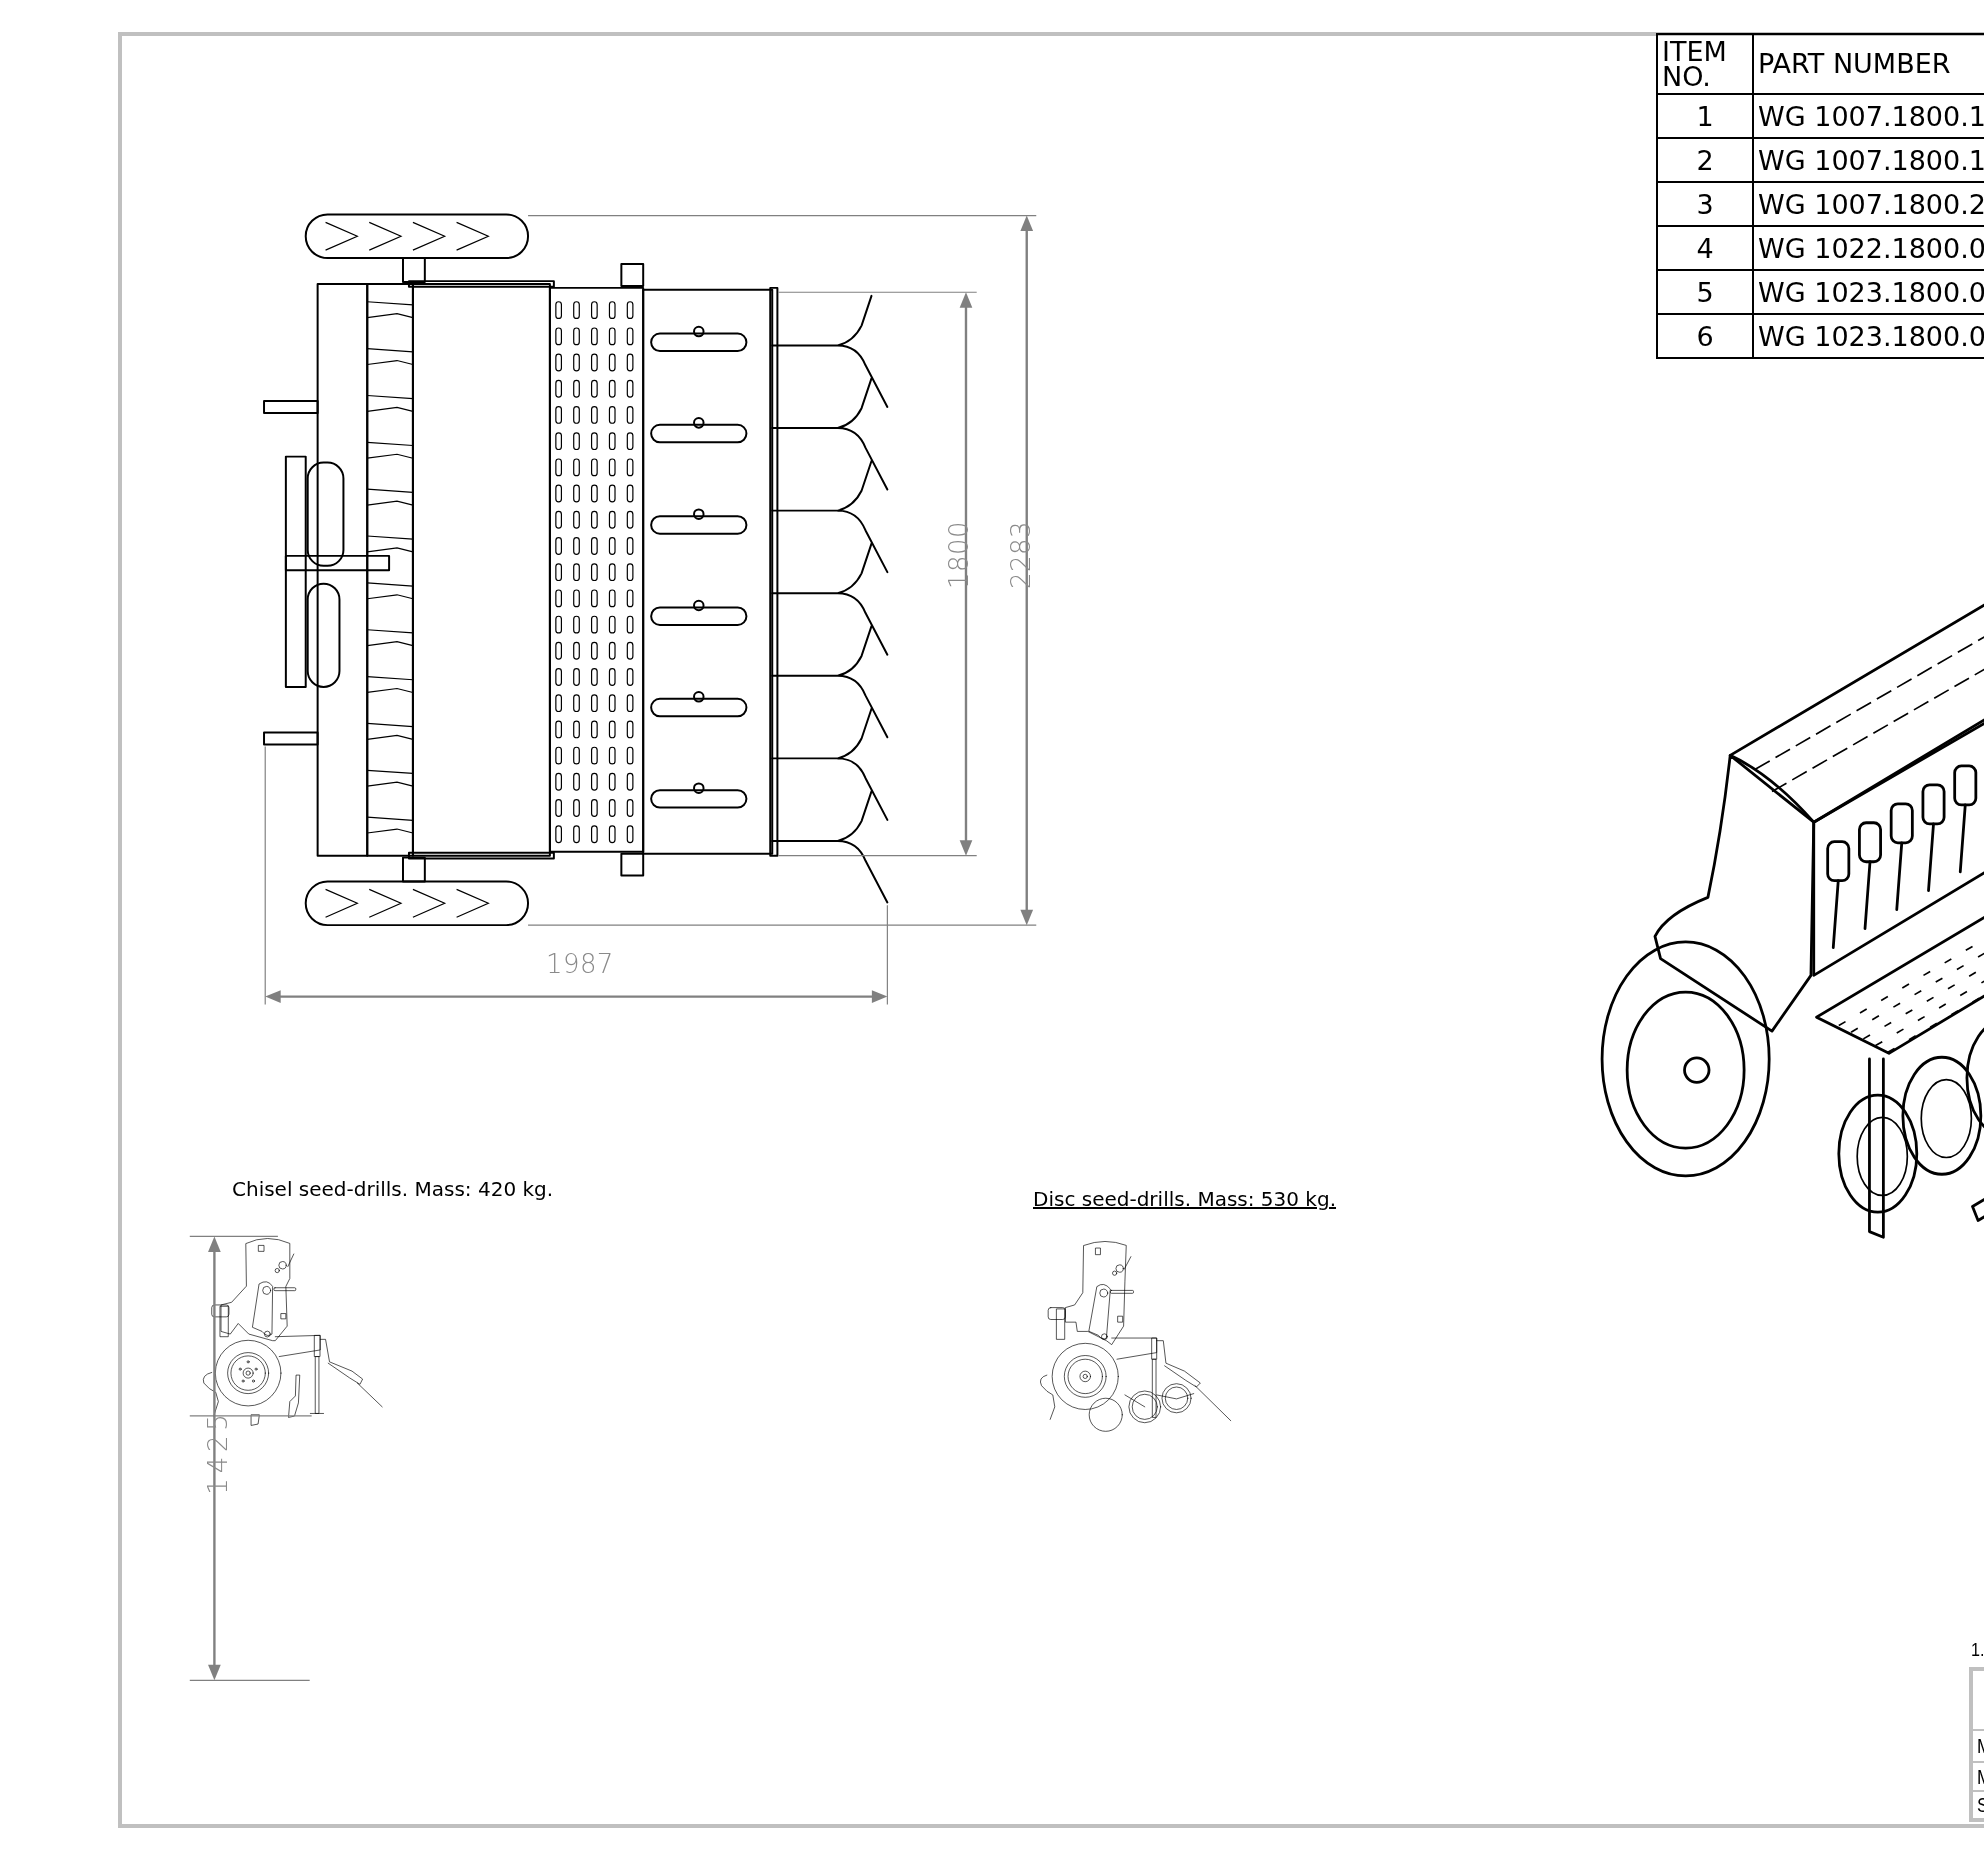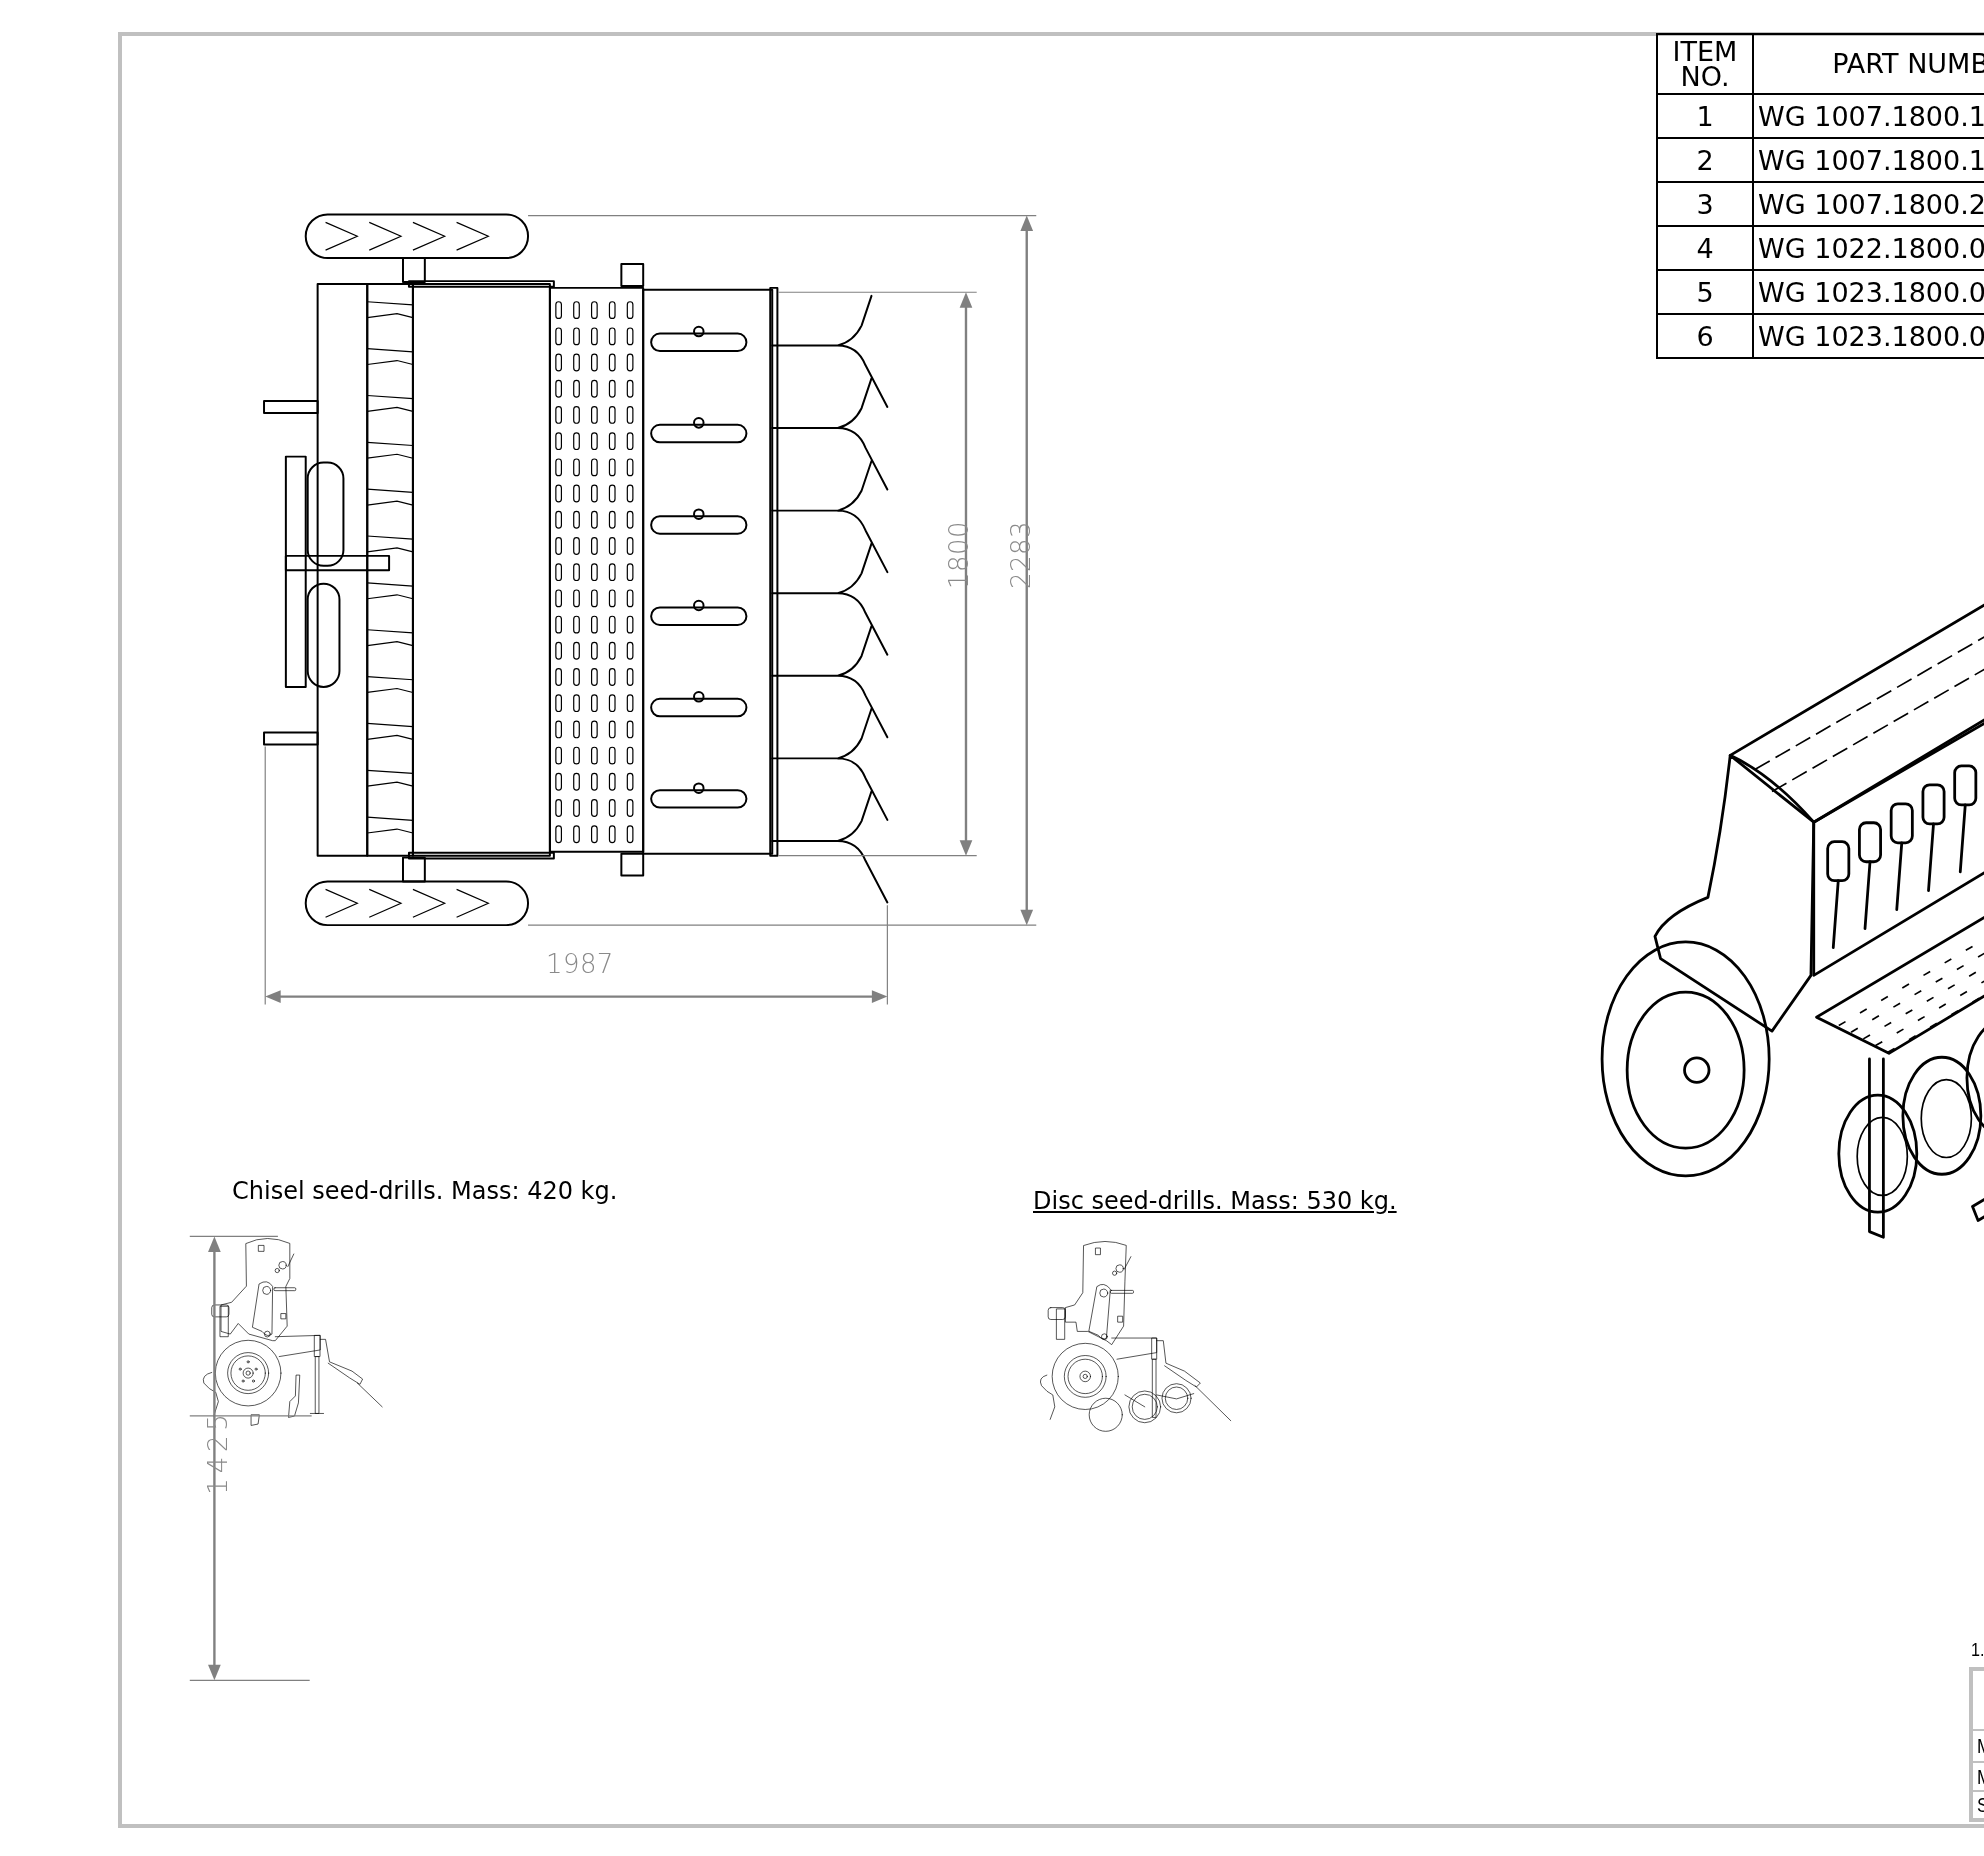--- a/index.html
+++ b/index.html
@@ -5,26 +5,26 @@
   html, body { margin:0; padding:0; background:#ffffff; }
   body { width:2626px; height:1857px; position:relative; overflow:hidden; font-family:"Liberation Sans", sans-serif; color:#000; }
   .frame { position:absolute; left:118px; top:32px; width:2472px; height:1788px; border:4.8px solid #c0c0c0; box-sizing:content-box; }
   svg.draw { position:absolute; overflow:visible; }
   .ln { fill:none; stroke:#000; stroke-width:5; stroke-linejoin:round; stroke-linecap:round; }
   .lnt { fill:none; stroke:#000; stroke-width:3; }
   .dim { stroke:#808080; stroke-width:6; fill:none; }
   .ext { stroke:#808080; stroke-width:3; fill:none; }
   .arr { fill:#808080; }
   .dimtxt { position:absolute; color:#8a8a8a; font-family:"DejaVu Sans", sans-serif; font-weight:300; font-size:26px; letter-spacing:0.4px; }
-  .caption { position:absolute; font-family:"DejaVu Sans", sans-serif; font-size:24px; color:#000; white-space:nowrap; }
+  .caption { position:absolute; font-family:"DejaVu Sans", sans-serif; font-size:20px; color:#000; white-space:nowrap; }
 
   
   .bom { position:absolute; left:1656px; top:33px; border-collapse:collapse; font-family:"DejaVu Sans", sans-serif; }
   .bom td, .bom th { border:2px solid #000; padding:0 4px; font-weight:normal; font-size:27px; height:42px; white-space:nowrap; }
-  .bom th { height:58px; line-height:25.4px; text-align:center;border-radius:25px; }
+  .bom th { height:58px; line-height:25.4px; text-align:left;border-radius:25px; }
   .bom th.c1 { width:86px; } .bom th.c2 { width:341px; }
   .bom td.num, .bom td.qty { text-align:center; }
 
   
   .note { position:absolute; left:1971px; top:1639px; font-size:19px; font-family:"Liberation Sans", sans-serif; transform:scaleX(0.85); transform-origin:left top; white-space:nowrap; }
   .tb { position:absolute; left:1969px; top:1667px; width:624px; height:155px; border:2.4px solid #c0c0c0; border-bottom:4.8px solid #c0c0c0; box-sizing:border-box; }
   .tb .cell { position:absolute; box-sizing:border-box; border:2px solid #c0c0c0; display:flex; align-items:center; overflow:hidden; }
   .tb .lbl { font-size:20.6px; padding-left:4.8px; transform:scaleX(0.85); transform-origin:left center; white-space:nowrap; }
   .brand { font-family:"Liberation Serif", serif; font-style:italic; font-size:34px; width:100%; text-align:center; }
 </style>

